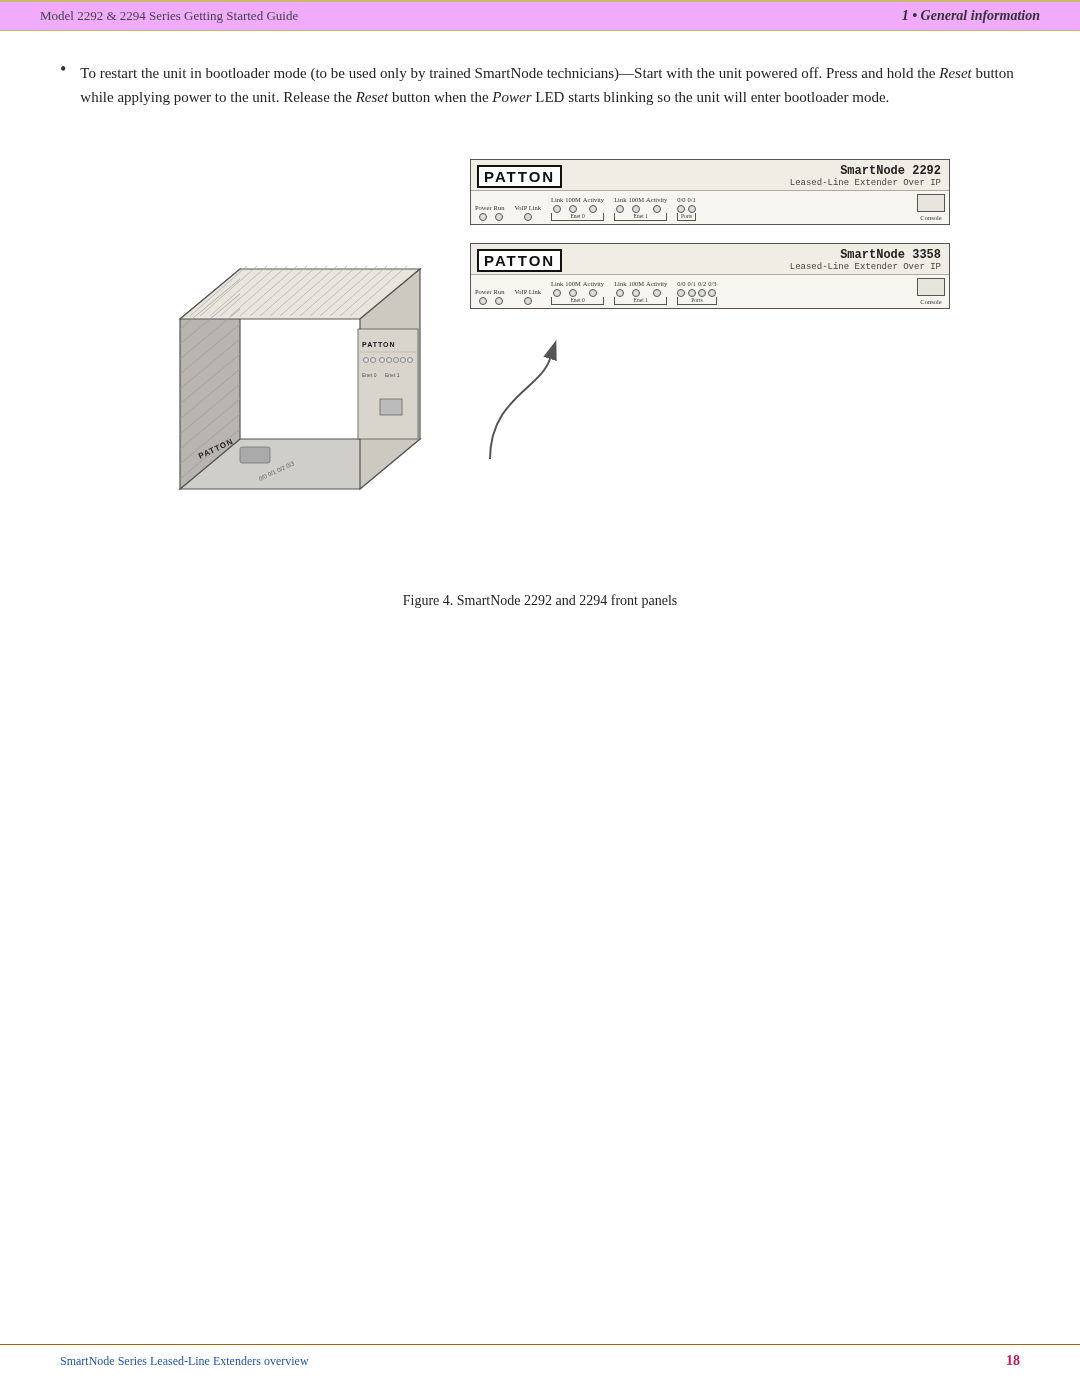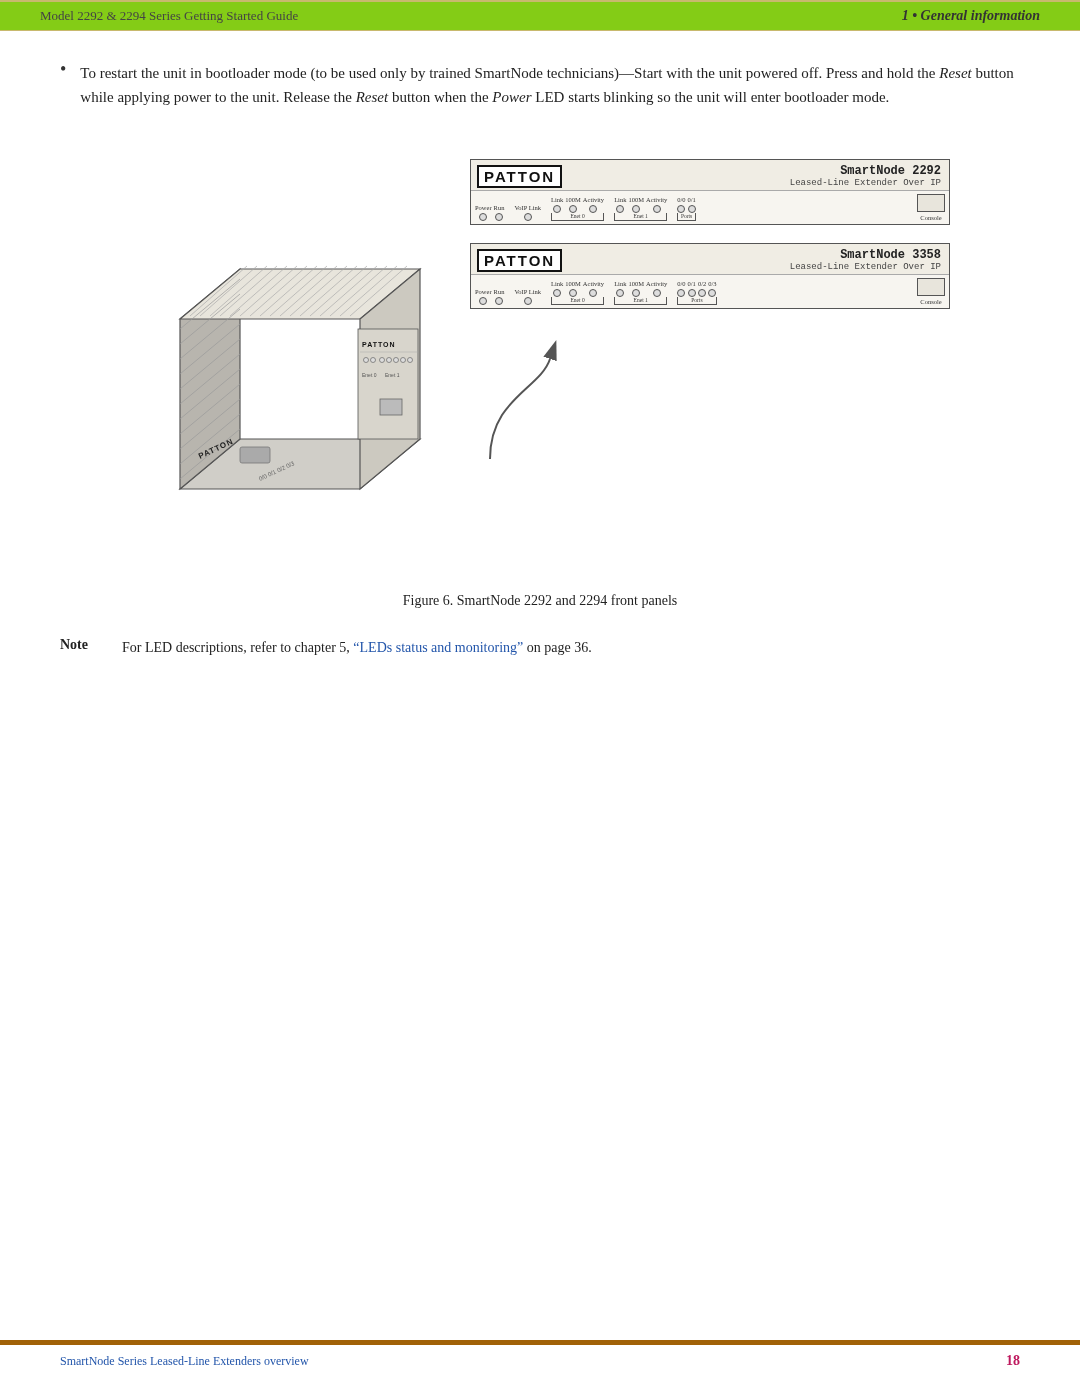--- a/index.html
+++ b/index.html
@@ -13,21 +13,21 @@
       position: relative;
     }
 
     
     .header-bar {
       display: flex;
       justify-content: space-between;
       align-items: center;
       border-top: 2px solid #c8b96e;
       border-bottom: 1px solid #c8b96e;
-      background: #84cc16;
+      background: #f0abfc;
       padding: 6px 40px;
       margin: 0;
     }
     .header-left {
       font-size: 13px;
       color: #444;
     }
     .header-right {
       font-size: 14px;
       font-weight: bold;
@@ -214,21 +214,21 @@
     
     .footer {
       position: absolute;
       bottom: 28px;
       left: 0;
       right: 0;
       display: flex;
       justify-content: space-between;
       align-items: center;
       padding: 0 60px;
-      border-top: 5px solid #a16207;
+      border-top: 1px solid #a16207;
       padding-top: 8px;
     }
 
     .footer-left {
       font-size: 12px;
       color: #2255aa;
     }
 
     .footer-right {
       font-size: 14px;
@@ -566,30 +566,24 @@
               <div class="console-rect"></div>
               <span class="led-label">Console</span>
             </div>
           </div>
         </div>
       </div>
 
     </div>
 
     <div class="figure-caption" style="position:absolute; bottom: 10px; left: 0; right: 0;">
-      <span>Figure 6</span><span>. SmartNode 2292 and 2294 front panels</span>
+      <span>Figure 4</span><span>. SmartNode 2292 and 2294 front panels</span>
     </div>
 
   </div>
 
-  <div class="note-section">
-    <span class="note-label">Note</span>
-    <span class="note-text">
-      <span>For LED descriptions, refer to chapter 5, </span><a class="note-link" href="#">“LEDs status and monitoring”</a><span> on page 36.</span>
-    </span>
-  </div>
 
 </div>
 
 <div class="footer">
   <span class="footer-left">SmartNode Series Leased-Line Extenders overview</span>
   <span class="footer-right">18</span>
 </div>
 
 </body></html>

